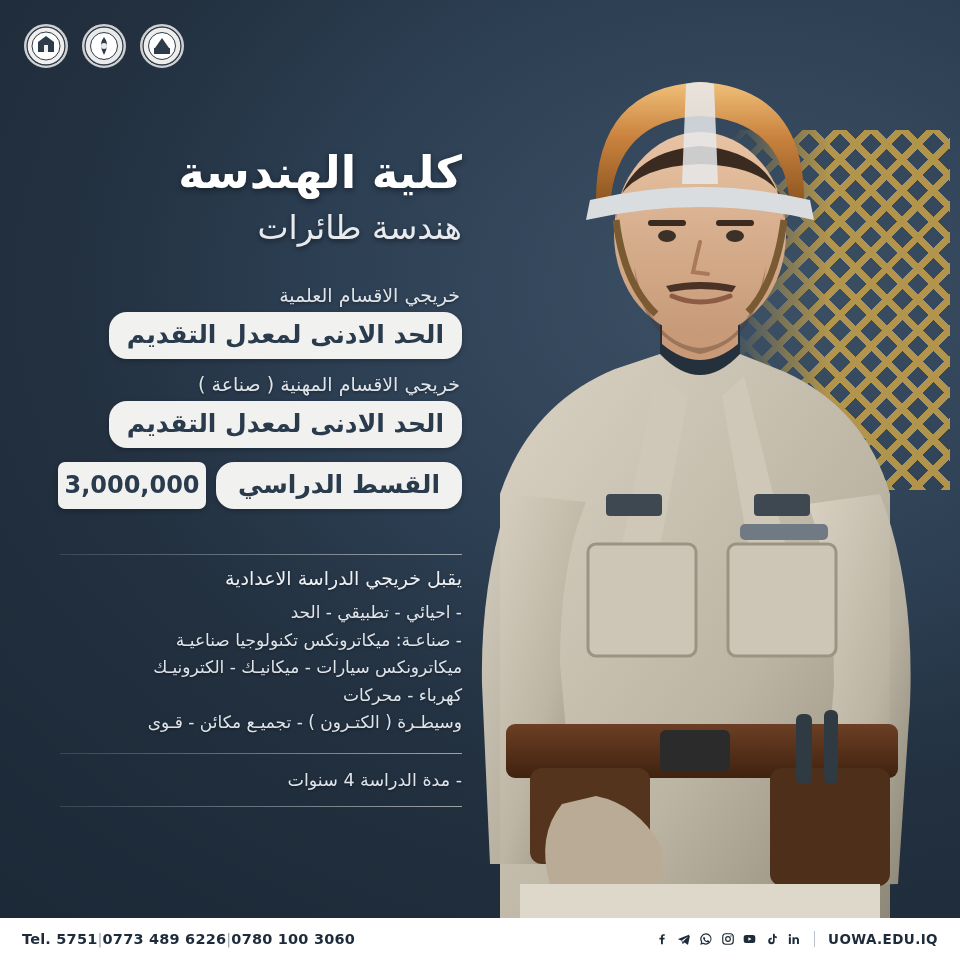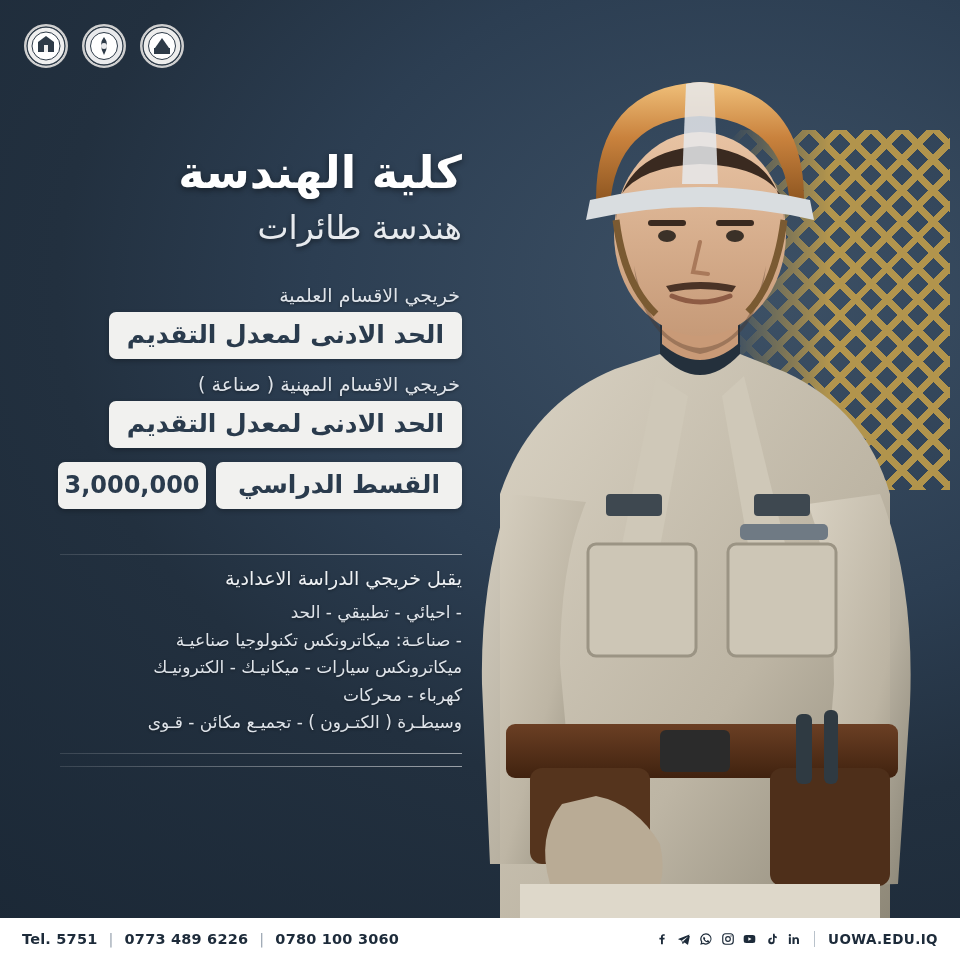--- a/index.html
+++ b/index.html
@@ -84,21 +84,21 @@
   .row {
     display: flex; flex-direction: row;
     align-items: stretch; gap: 10px;
     margin-bottom: 14px;
     justify-content: flex-start;
   }
   .pill-label {
     background: #f1f1ef;
     color: #2a3b4d;
     font-size: 25px; font-weight: bold;
-    border-radius: 7px;
+    border-radius: 18px;
     padding: 8px 18px 10px 18px;
     min-width: 246px;
     text-align: center;
     box-shadow: 0 2px 5px rgba(0,0,0,.25);
     display: flex; align-items: center; justify-content: center;
   }
   .pill-value {
     background: #f1f1ef;
     color: #2a3b4d;
     font-size: 25px; font-weight: bold;
@@ -143,21 +143,21 @@
     position: absolute; left: 0; bottom: 0;
     width: 960px; height: 42px;
     background: #ffffff;
     display: flex; align-items: center; justify-content: space-between;
     padding: 0 22px;
     direction: ltr;
   }
   .tel {
     color: #1d2b3a; font-size: 14.5px; font-weight: bold;
     letter-spacing: .2px;
-    display: flex; align-items: center; gap: 11px;
+    display: flex; align-items: center; gap: 0;
   }
   .tel .sep { color: #9aa5b1; font-weight: normal; }
   .social {
     display: flex; align-items: center; gap: 7px;
     color: #1d2b3a; font-size: 13.5px; font-weight: bold;
   }
   .social .ico {
     width: 15px; height: 15px;
     display: inline-flex; align-items: center; justify-content: center;
     color: #1d2b3a;
@@ -309,20 +309,21 @@
     <div class="hr"></div>
     <div class="lead">يقبل خريجي الدراسة الاعدادية</div>
     <div class="line">- احيائي - تطبيقي - الحد</div>
     <div class="line">- صناعـة: ميكاترونكس تكنولوجيا صناعيـة</div>
     <div class="line">ميكاترونكس سيارات - ميكانيـك - الكترونيـك</div>
     <div class="line">كهرباء - محركات</div>
     <div class="line">وسيطـرة ( الكتـرون ) - تجميـع مكائن - قـوى</div>
 
     <div class="hr" style="margin-top:16px;"></div>
     <div class="sched">
+      <div class="line">- مدة الدراسة 4 سنوات</div>
     </div>
     <div class="hr" style="margin-top:12px;"></div>
   </div>
 
   <div class="footer">
     <div class="tel">
       <span>Tel. 5751</span>
       <span class="sep">|</span>
       <span>0773 489 6226</span>
       <span class="sep">|</span>

